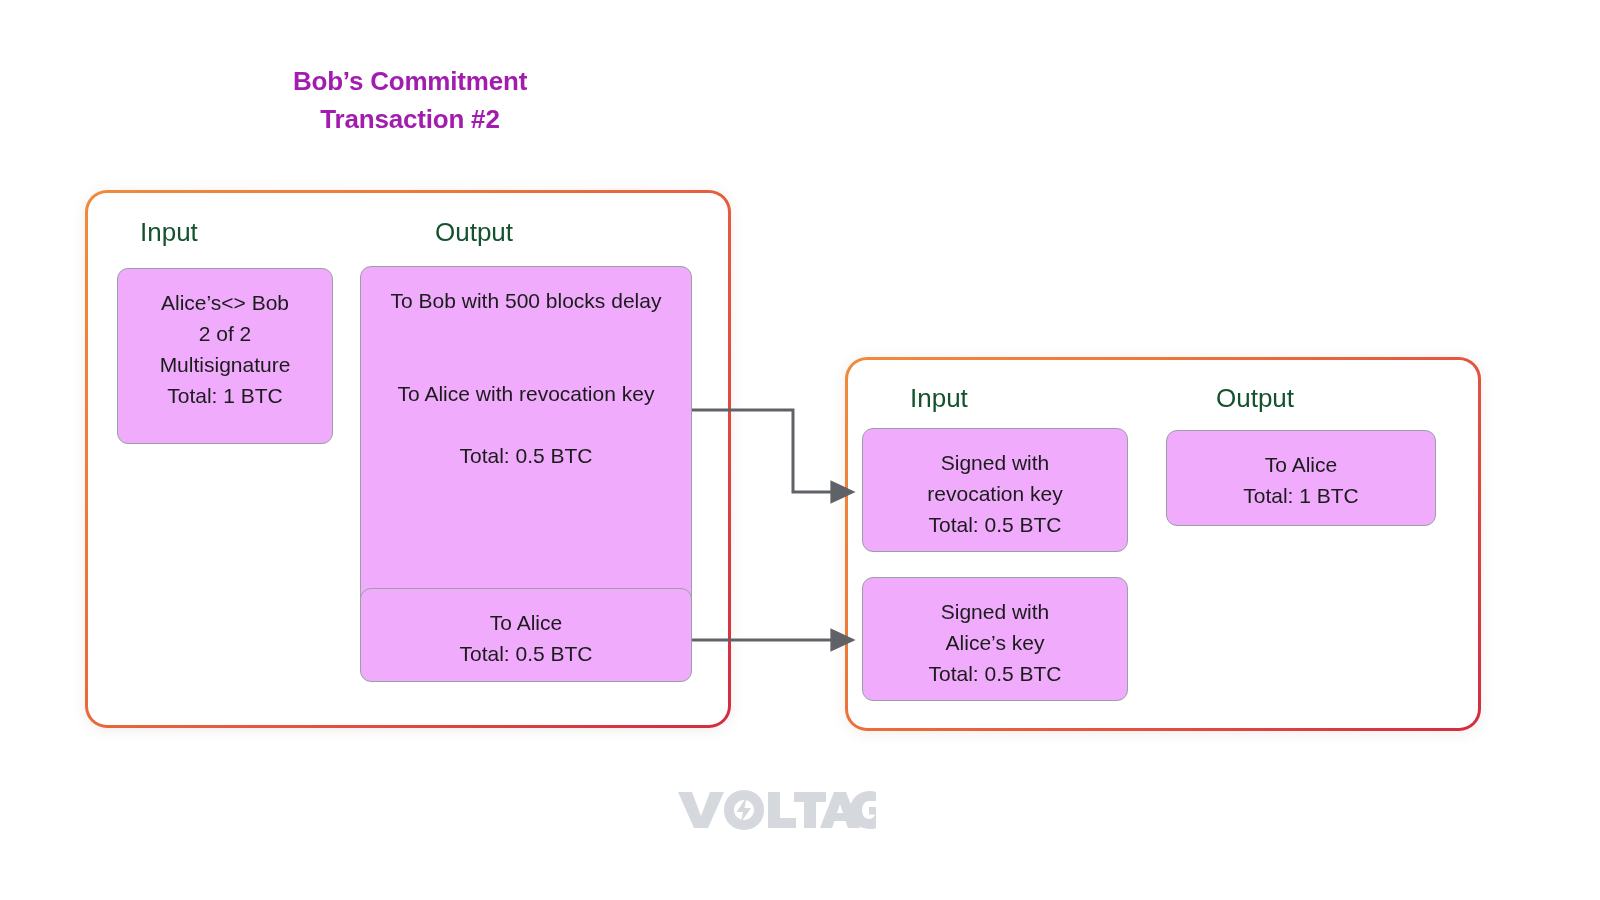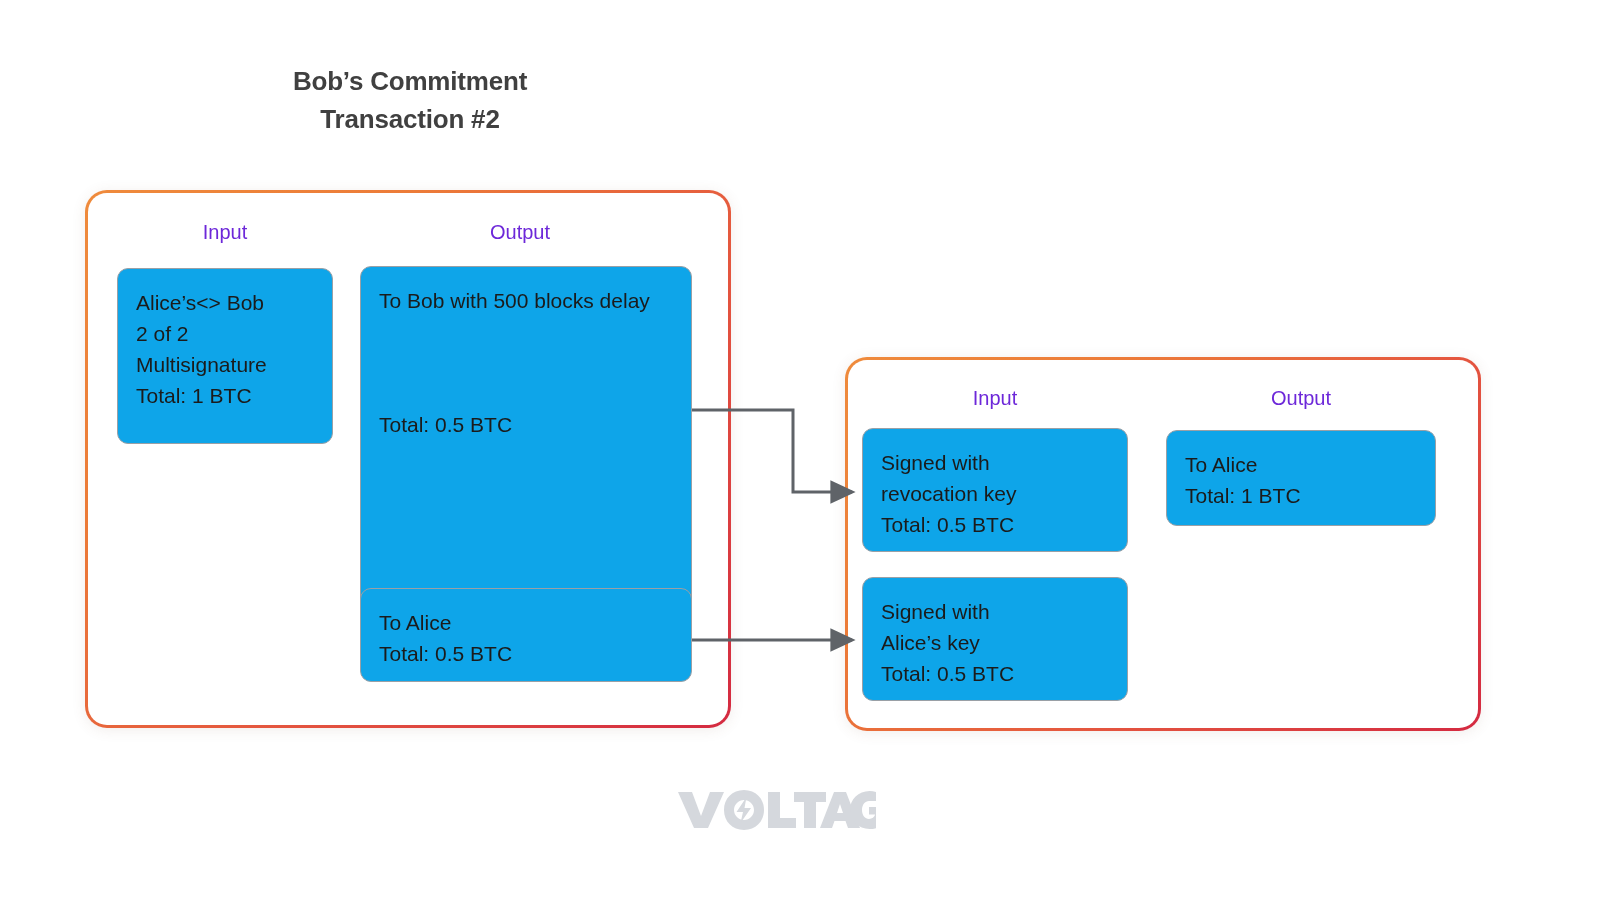--- a/index.html
+++ b/index.html
@@ -23,21 +23,21 @@
     width: 1600px;
     height: 900px;
   }
 
   
   .panel-title {
     position: absolute;
     font-weight: bold;
     font-size: 26px;
     line-height: 38px;
-    color: #404040;
+    color: #a21caf;
     text-align: center;
     letter-spacing: -0.2px;
     white-space: pre-line;
   }
   #title-left {
     left: 150px;
     top: 62px;
     width: 520px;
   }
   #title-right {
@@ -65,35 +65,35 @@
   #panel-right {
     left: 845px;
     top: 357px;
     width: 630px;
     height: 368px;
   }
 
   
   .col-header {
     position: absolute;
-    font-size: 20px;
+    font-size: 26px;
     line-height: 28px;
-    color: #6d28d9;
-    text-align: center;
+    color: #14532d;
     font-weight: 400;
   }
 
   
   .card {
     position: absolute;
     box-sizing: border-box;
     border: 1.6px solid #9aa0a6;
     border-radius: 11px;
-    background: #0ea5e9;
+    background: #f0abfc;
     padding: 18px 18px 16px 18px;
+    text-align: center;
   }
   .card p {
     margin: 0;
     font-size: 21px;
     line-height: 31px;
     color: #1b1b1b;
     white-space: pre-line;
     font-weight: 400;
   }
   .card .gap { display: block; height: 31px; }
@@ -136,20 +136,21 @@
     <p>Alice’s&lt;&gt; Bob
 2 of 2
 Multisignature
 Total: 1 BTC</p>
   </div>
 
   <div class="card" style="left:360px; top:266px; width:332px; height:366px;">
     <p>To Bob with 500 blocks delay</p>
     <span class="gap"></span>
     <span class="gap"></span>
+    <p>To Alice with revocation key</p>
     <span class="gap"></span>
     <p>Total: 0.5 BTC</p>
   </div>
 
   <div class="card" style="left:360px; top:588px; width:332px; height:94px;">
     <p>To Alice
 Total: 0.5 BTC</p>
   </div>
 
   <div class="tx-panel" id="panel-right"></div>

